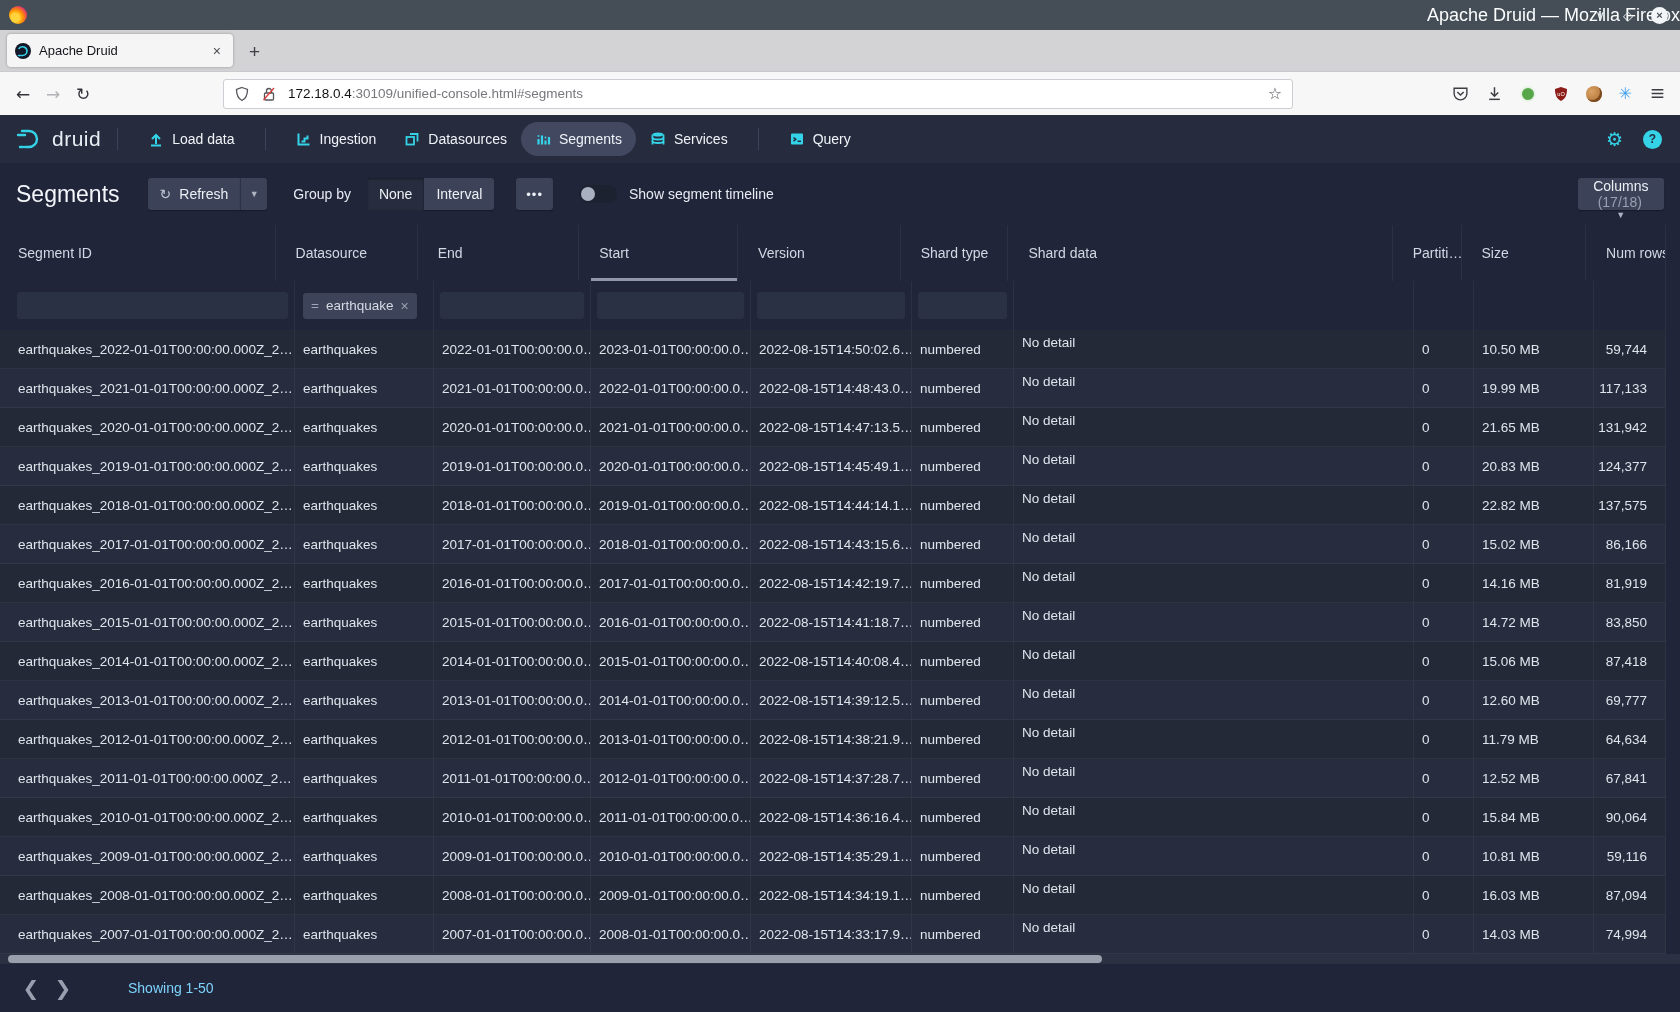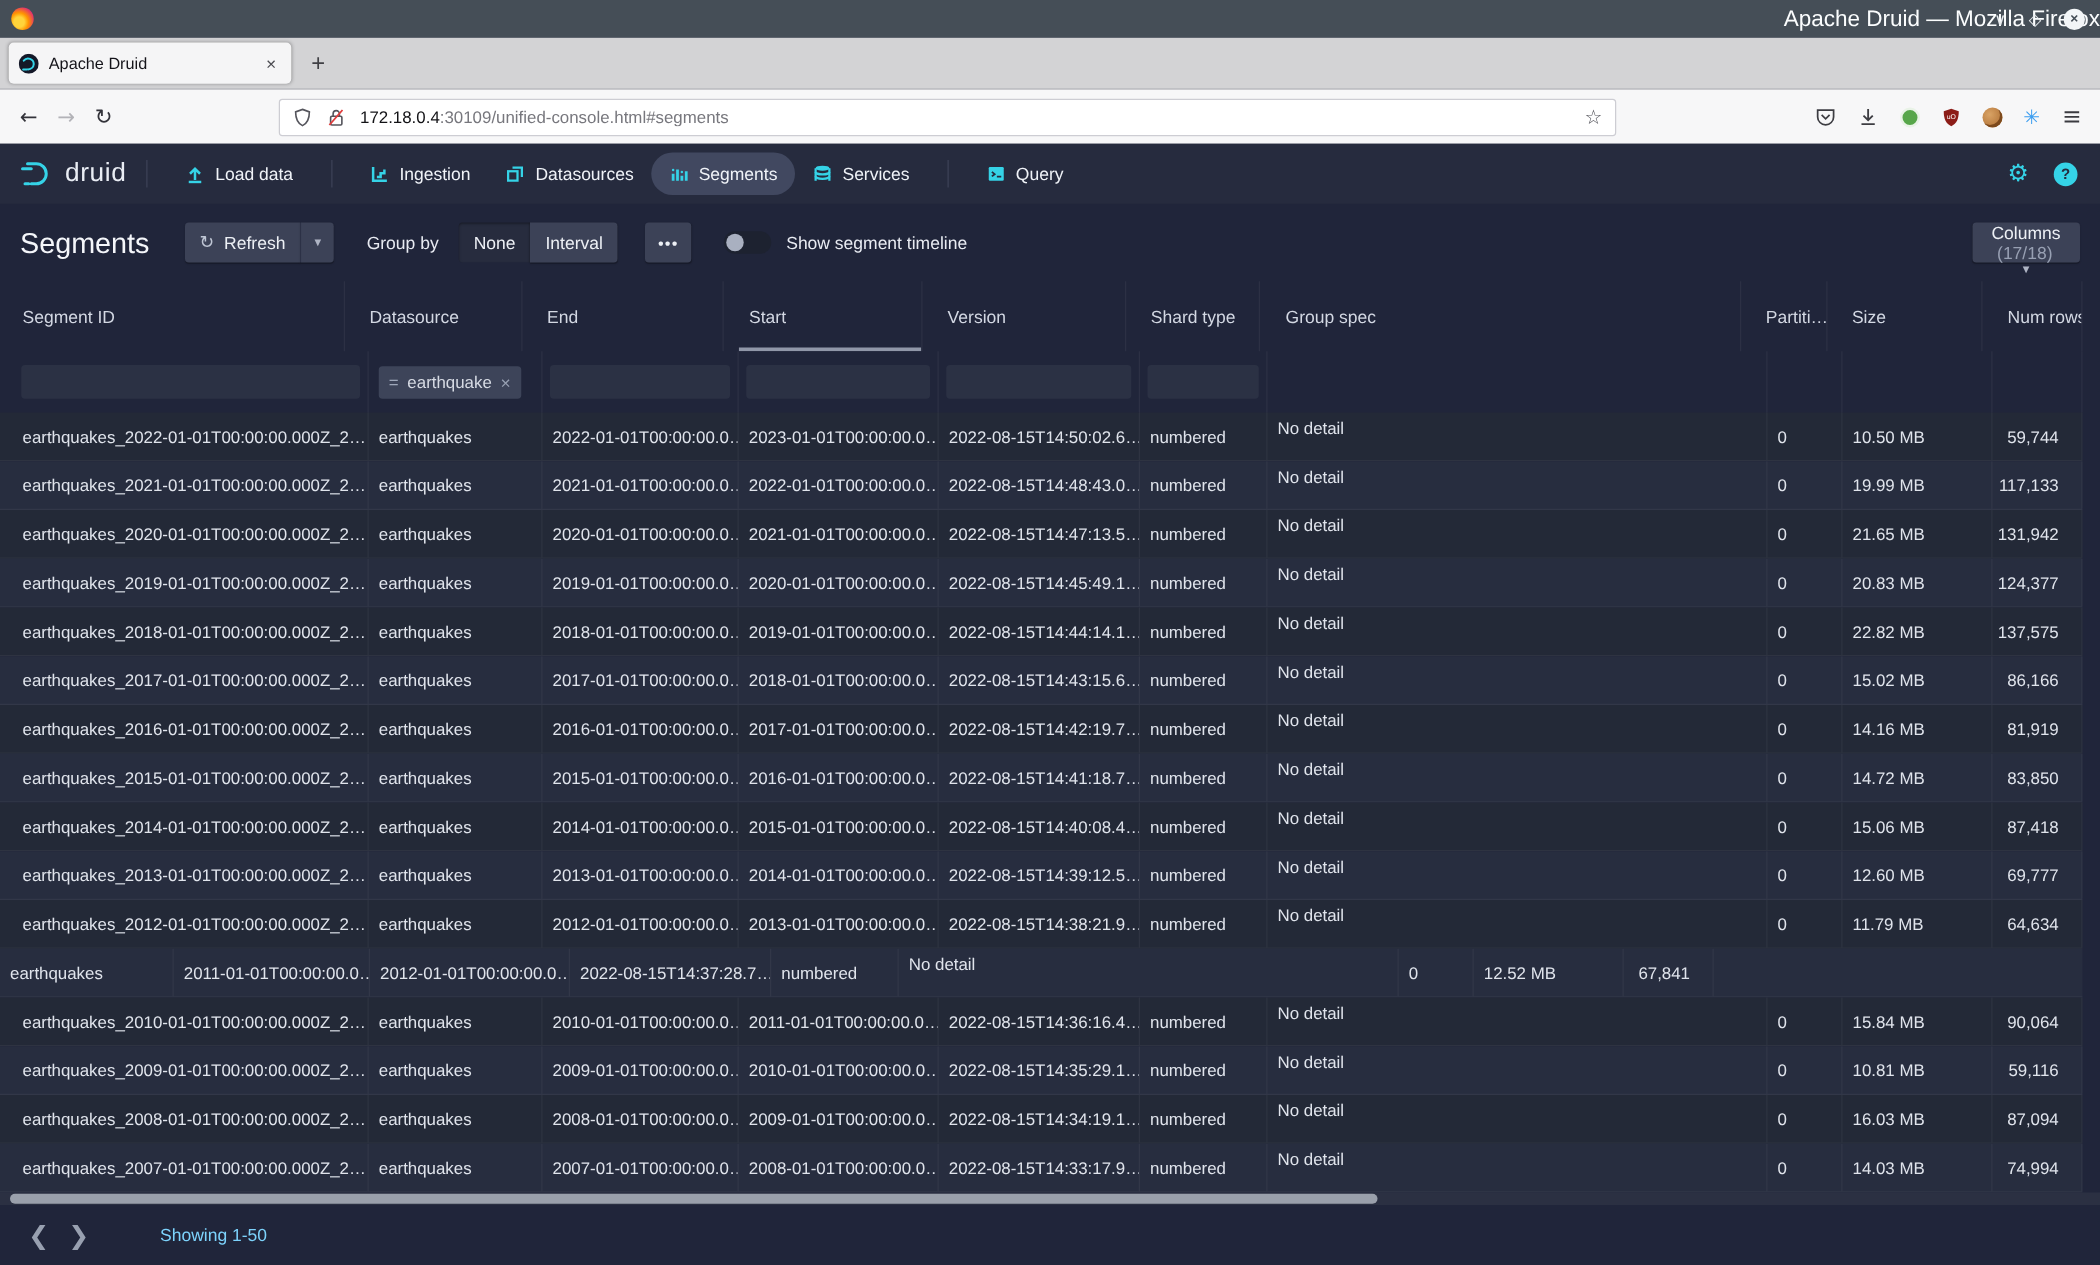--- a/index.html
+++ b/index.html
@@ -295,21 +295,21 @@
   <div class="thead">
     <div class="th c0">Segment ID</div>
     <div class="th c1">Datasource</div>
     <div class="th c3">End</div>
     <div class="th c2">
         <span>Start</span>
         <span class="sort-bar"></span>
       </div>
     <div class="th c4">Version</div>
     <div class="th c5">Shard type</div>
-    <div class="th c6">Group spec</div>
+    <div class="th c6">Shard data</div>
     <div class="th c7">Partiti…</div>
     <div class="th c8">Size</div>
     <div class="th c9">Num rows</div>
   </div>
   <div class="frow">
     <div class="fcell c0">
         <span class="finput"></span>
       </div>
     <div class="fcell c1">
       <span class="chip">
@@ -462,20 +462,21 @@
     <div class="td c2">2012-01-01T00:00:00.0…</div>
     <div class="td c3">2013-01-01T00:00:00.0…</div>
     <div class="td c4">2022-08-15T14:38:21.9…</div>
     <div class="td c5">numbered</div>
     <div class="td c6">No detail</div>
     <div class="td c7">0</div>
     <div class="td c8">11.79 MB</div>
     <div class="td c9">64,634</div>
   </div>
       <div class="tr">
+    <div class="td c0">earthquakes_2011-01-01T00:00:00.000Z_2…</div>
     <div class="td c1">earthquakes</div>
     <div class="td c2">2011-01-01T00:00:00.0…</div>
     <div class="td c3">2012-01-01T00:00:00.0…</div>
     <div class="td c4">2022-08-15T14:37:28.7…</div>
     <div class="td c5">numbered</div>
     <div class="td c6">No detail</div>
     <div class="td c7">0</div>
     <div class="td c8">12.52 MB</div>
     <div class="td c9">67,841</div>
   </div>

